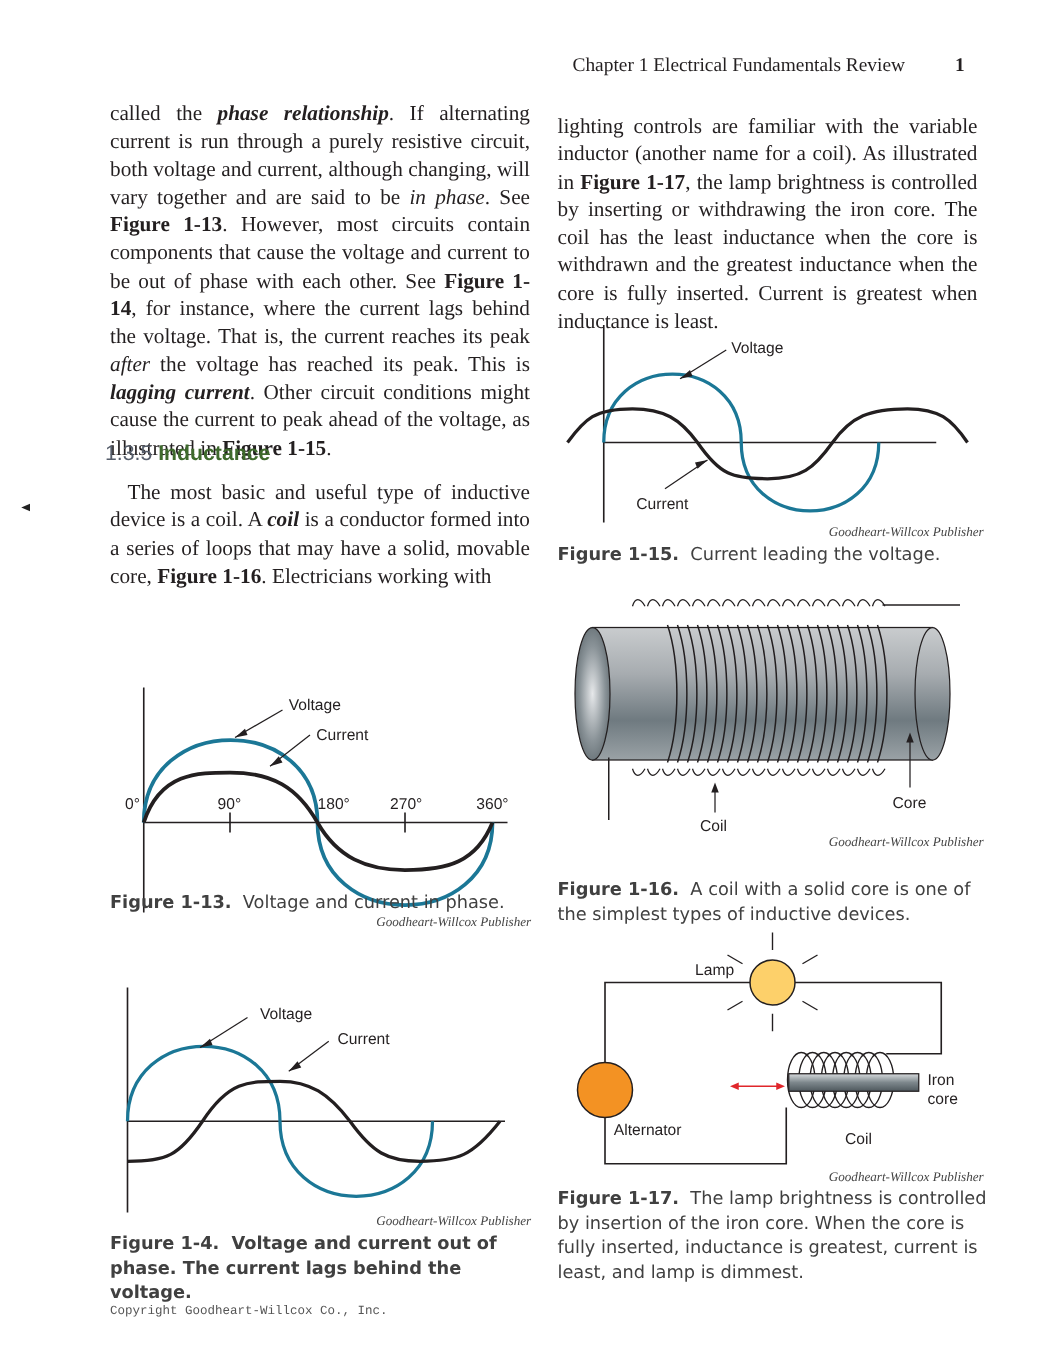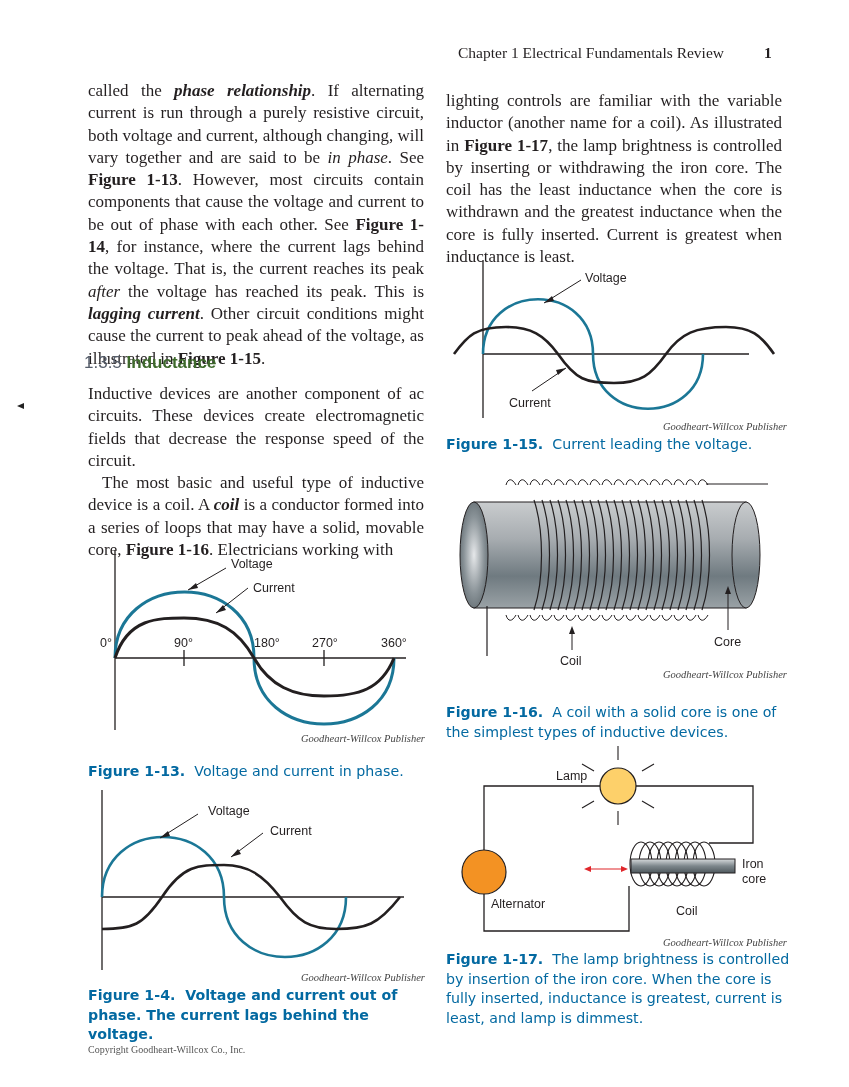--- a/index.html
+++ b/index.html
@@ -14,44 +14,43 @@
     .col-left-mid { left: 88px; top: 383px; }
     .heading { position: absolute; left: 84px; top: 353px; font-family: "Liberation Sans", sans-serif; font-size: 17px; color: #3e6a2c; }
     .heading .num { color: #555d6a; font-weight: normal; }
     .heading .title { font-weight: bold; }
     .bi { font-weight: bold; font-style: italic; }
     .it { font-style: italic; }
     .b { font-weight: bold; }
     .fig { position: absolute; }
     .fig svg { display: block; }
     .credit { position: absolute; font-family: "Liberation Serif", serif; font-style: italic; font-size: 10.5px; color: #444; }
-    .caption { position: absolute; font-family: "DejaVu Sans", sans-serif; font-size: 14.2px; line-height: 19.5px; color: #0369a1; }
+    .caption { position: absolute; font-family: "DejaVu Sans", sans-serif; font-size: 14.2px; line-height: 19.5px; color: #404040; }
     .caption .lbl { font-weight: bold; }
     .lab { font-family: "Liberation Sans", sans-serif; font-size: 12.5px; fill: #231f20; }
-    .footer { position: absolute; left: 88px; top: 1044px; font-family: Liberation Serif, serif; font-size: 10px; color: #555; }
+    .footer { position: absolute; left: 88px; top: 1044px; font-family: Liberation Mono, monospace; font-size: 10px; color: #555; }
     .marker { position: absolute; left: 17px; top: 403px; width: 0; height: 0; border-top: 3px solid transparent; border-bottom: 3px solid transparent; border-right: 7px solid #222; }
   </style>
 </head>
 <body>
 
 <div class="header">
   <span>Chapter 1  Electrical Fundamentals Review</span>
   <span class="pgnum">1</span>
 </div>
 
 <div class="marker"></div>
 
 <div class="col col-left-top">
   <p><span>called the </span><span class="bi">phase relationship</span><span>. If alternating current is run through a purely resistive circuit, both voltage and current, although changing, will vary together and are said to be </span><span class="it">in phase</span><span>. See </span><span class="b">Figure 1-13</span><span>. However, most circuits contain components that cause the voltage and current to be out of phase with each other. See </span><span class="b">Figure 1-14</span><span>, for instance, where the current lags behind the voltage. That is, the current reaches its peak </span><span class="it">after</span><span> the voltage has reached its peak. This is </span><span class="bi">lagging current</span><span>. Other circuit conditions might cause the current to peak ahead of the voltage, as illustrated in </span><span class="b">Figure 1-15</span><span>.</span></p>
 </div>
 
 <div class="heading"><span class="num">1.3.5 </span><span class="title">Inductance</span></div>
 
 <div class="col col-left-mid">
-  <p>Inductive devices are another component of ac circuits. These devices create electromagnetic fields that decrease the response speed of the circuit.</p>
   <p class="indent"><span>The most basic and useful type of inductive device is a coil. A </span><span class="bi">coil</span><span> is a conductor formed into a series of loops that may have a solid, movable core, </span><span class="b">Figure 1-16</span><span>. Electricians working with</span></p>
 </div>
 
 <div class="col col-right-top">
   <p><span>lighting controls are familiar with the variable inductor (another name for a coil). As illustrated in </span><span class="b">Figure 1-17</span><span>, the lamp brightness is controlled by inserting or withdrawing the iron core. The coil has the least inductance when the core is withdrawn and the greatest inductance when the core is fully inserted. Current is greatest when inductance is least.</span></p>
 </div>
 
 <div class="fig" style="left:88px; top:540px;">
   <svg width="340" height="200" viewBox="0 0 340 200">
     <line x1="27" y1="10" x2="27" y2="190" stroke="#231f20" stroke-width="1.3"></line>
@@ -70,21 +69,21 @@
     <text class="lab" x="143" y="28">Voltage</text>
     <text class="lab" x="165" y="52">Current</text>
     <text class="lab" x="12" y="107">0°</text>
     <text class="lab" x="86" y="107">90°</text>
     <text class="lab" x="166" y="107">180°</text>
     <text class="lab" x="224" y="107">270°</text>
     <text class="lab" x="293" y="107">360°</text>
   </svg>
 </div>
 <div class="credit" style="left:301px; top:733px;">Goodheart-Willcox Publisher</div>
-<div class="caption" style="left:88px; top:762px; width:340px;"><span class="lbl">Figure 1-13.</span><span style="white-space:pre-wrap;">  Voltage and current in phase.</span></div>
+<div class="caption" style="left:88px; top:713px; width:340px;"><span class="lbl">Figure 1-13.</span><span style="white-space:pre-wrap;">  Voltage and current in phase.</span></div>
 
 <div class="fig" style="left:88px; top:785px;">
   <svg width="340" height="190" viewBox="0 0 340 190">
     <line x1="14" y1="5" x2="14" y2="185" stroke="#231f20" stroke-width="1.3"></line>
     <line x1="14" y1="112" x2="316" y2="112" stroke="#231f20" stroke-width="1.3"></line>
 
     <path d="M14,112 C14,32 136,32 136,112 C136,192 258,192 258,112" fill="none" stroke="#1b7796" stroke-width="2.6"></path>
 
     <path d="M14,144 C45,144 55,140 74,112 C95,80 110,80 136,80 C160,80 175,90 192,112 C210,137 222,144 248,144 C278,144 290,140 312,112" fill="none" stroke="#231f20" stroke-width="2.6"></path>
     <line x1="110" y1="29" x2="72" y2="53" stroke="#231f20" stroke-width="1"></line>

